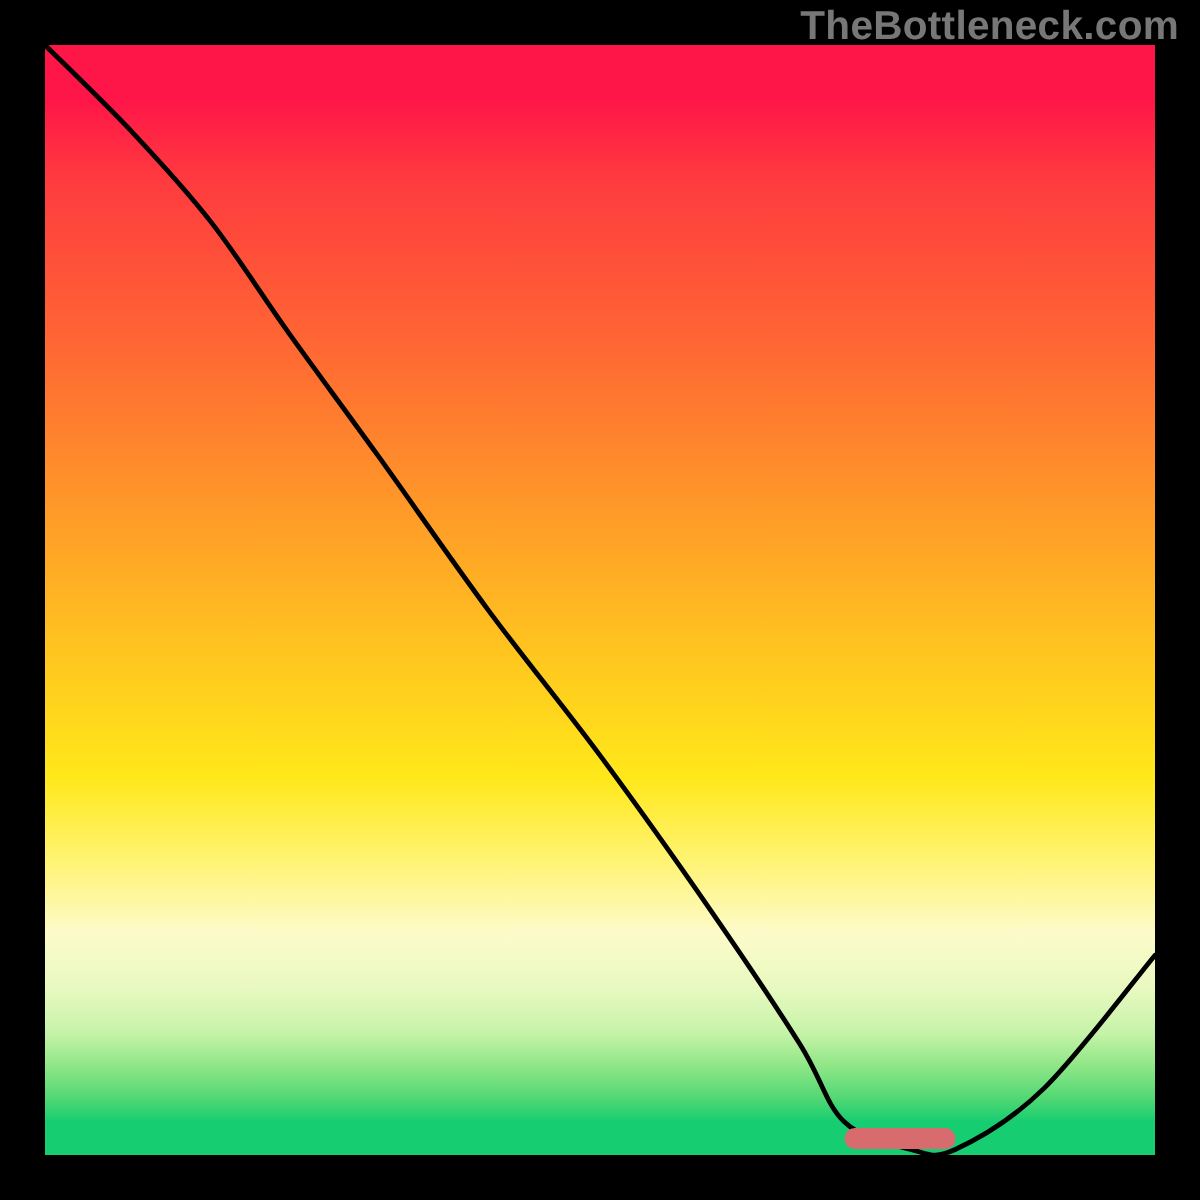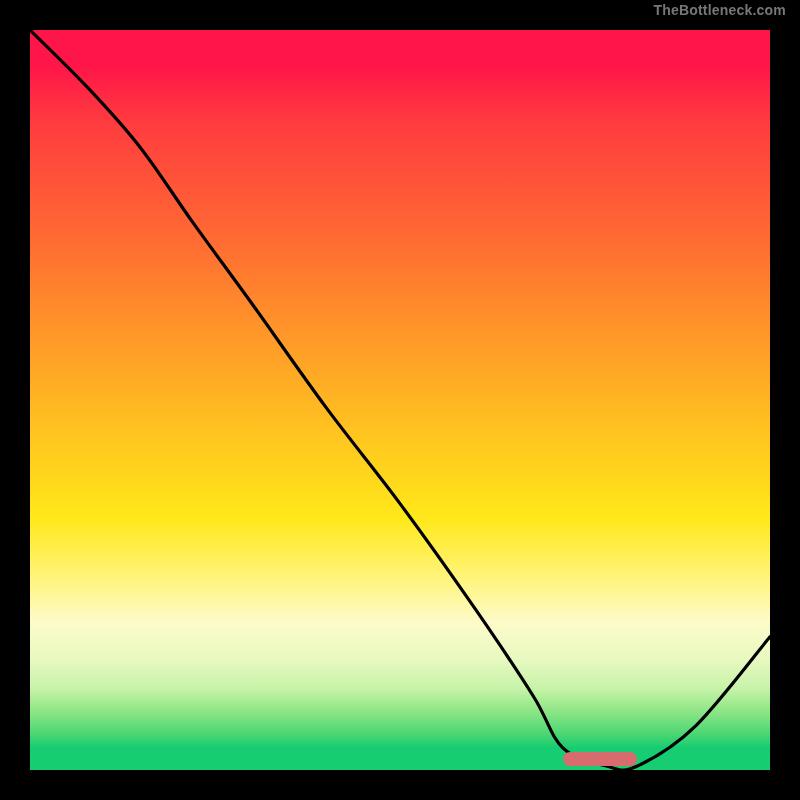--- a/index.html
+++ b/index.html
@@ -15,21 +15,21 @@
     position: relative;
     width: 800px;
     height: 800px;
     background: #000;
   }
   .watermark {
     position: absolute;
     top: 2px;
     right: 14px;
     color: #777;
-    font-size: 14px;
+    font-size: 27px;
     font-weight: 600;
     letter-spacing: 0.2px;
     user-select: none;
   }
   .plot-area {
     position: absolute;
     left: 30px;
     top: 30px;
     width: 740px;
     height: 740px;

